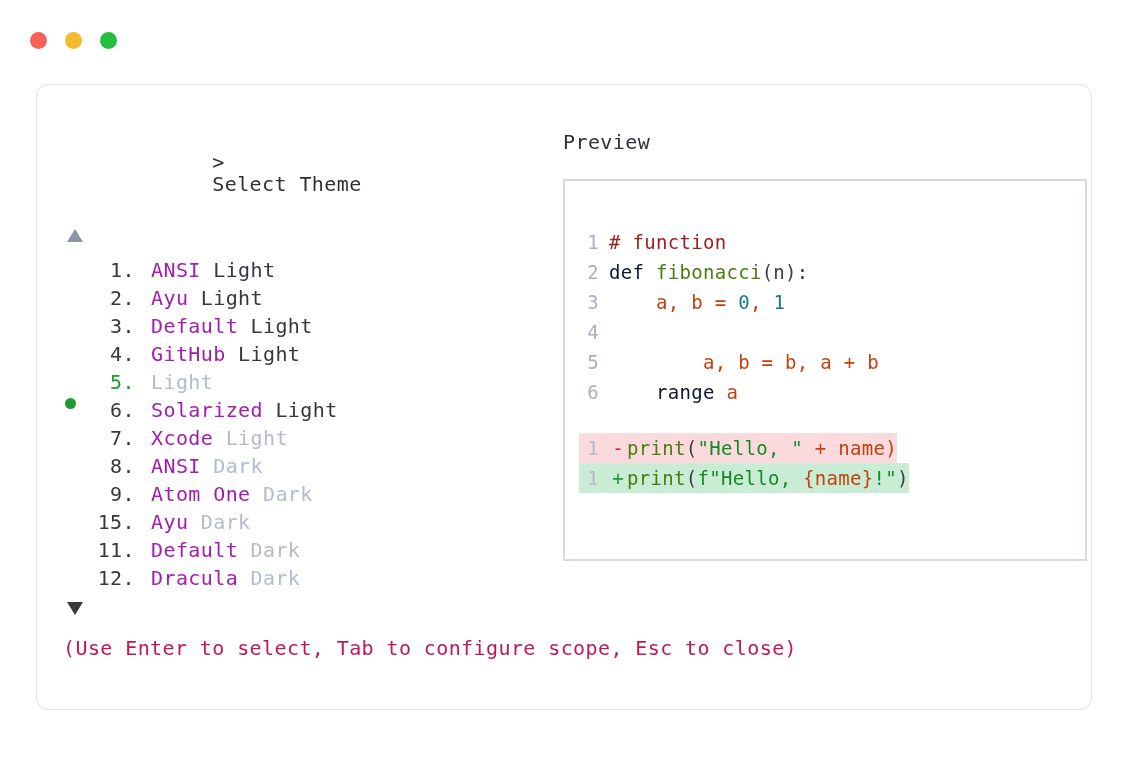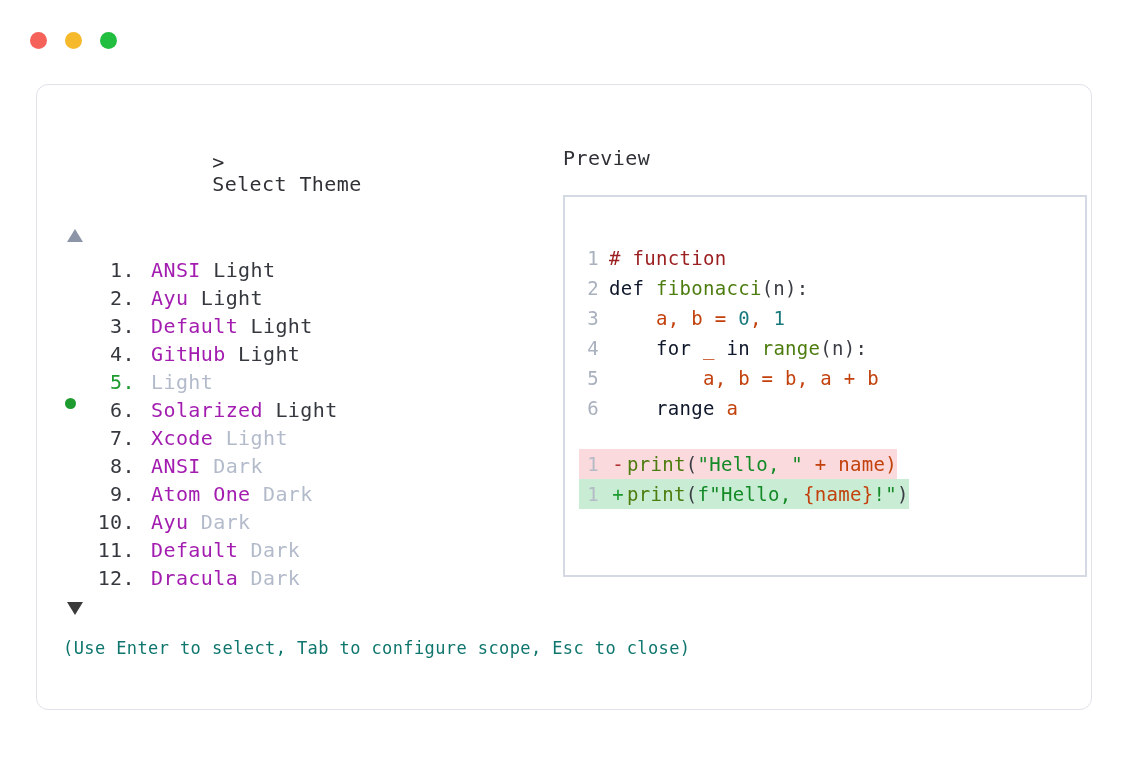--- a/index.html
+++ b/index.html
@@ -128,21 +128,21 @@
   .name-main { color: #a21caf; }
   .name-suffix { color: #35383e; }
   .name-suffix.muted { color: #b3bbcb; }
 
   .theme-row.selected .idx-cell,
   .theme-row.selected .dot-cell,
   .theme-row.selected .name-main { color: #1d9b2e; }
   .theme-row.selected .name-suffix.muted { color: #b3bbcb; }
 
   
-  .right-col { flex: 1; padding-left: 30px; margin-top: 16px; }
+  .right-col { flex: 1; padding-left: 30px; }
 
   .preview-label {
     font-size: 20px;
     line-height: 26px;
     color: #2f3136;
     letter-spacing: 0.4px;
   }
 
   .code-panel {
     margin-top: 24px;
@@ -191,24 +191,24 @@
   .diff-del { background: #fadadd; }
   .diff-add { background: #c9ecd4; }
   .diff-del .diff-sign { color: #b03030; }
   .diff-add .diff-sign { color: #1d9b2e; }
 
   
   .hint {
     position: absolute;
     left: 26px;
     bottom: 48px;
-    font-size: 17px;
+    font-size: 20px;
     line-height: 26px;
     letter-spacing: 0.4px;
-    color: #0f766e;
+    color: #be185d;
     white-space: pre;
   }
 </style>
 </head>
 <body>
 
 <div class="app">
 
   <div class="titlebar">
     <span class="dot close"></span>
@@ -231,37 +231,37 @@
           <ul class="theme-list" id="theme-list">
               <li class="theme-row"><span class="bullet-cell"></span><span class="idx-cell">1.</span><span class="dot-cell"> </span><span class="name-main">ANSI </span><span class="name-suffix">Light</span></li>
               <li class="theme-row"><span class="bullet-cell"></span><span class="idx-cell">2.</span><span class="dot-cell"> </span><span class="name-main">Ayu </span><span class="name-suffix">Light</span></li>
               <li class="theme-row"><span class="bullet-cell"></span><span class="idx-cell">3.</span><span class="dot-cell"> </span><span class="name-main">Default </span><span class="name-suffix">Light</span></li>
               <li class="theme-row"><span class="bullet-cell"></span><span class="idx-cell">4.</span><span class="dot-cell"> </span><span class="name-main">GitHub </span><span class="name-suffix">Light</span></li>
               <li class="theme-row selected"><span class="bullet-cell"><span class="bullet"></span></span><span class="idx-cell">5.</span><span class="dot-cell"> </span><span class="name-suffix muted">Light</span></li>
               <li class="theme-row"><span class="bullet-cell"></span><span class="idx-cell">6.</span><span class="dot-cell"> </span><span class="name-main">Solarized </span><span class="name-suffix">Light</span></li>
               <li class="theme-row"><span class="bullet-cell"></span><span class="idx-cell">7.</span><span class="dot-cell"> </span><span class="name-main">Xcode </span><span class="name-suffix muted">Light</span></li>
               <li class="theme-row"><span class="bullet-cell"></span><span class="idx-cell">8.</span><span class="dot-cell"> </span><span class="name-main">ANSI </span><span class="name-suffix muted">Dark</span></li>
               <li class="theme-row"><span class="bullet-cell"></span><span class="idx-cell">9.</span><span class="dot-cell"> </span><span class="name-main">Atom One </span><span class="name-suffix muted">Dark</span></li>
-              <li class="theme-row"><span class="bullet-cell"></span><span class="idx-cell">10.</span><span class="dot-cell"> </span><span class="name-main">Ayu </span><span class="name-suffix muted">Dark</span></li>
+              <li class="theme-row"><span class="bullet-cell"></span><span class="idx-cell">15.</span><span class="dot-cell"> </span><span class="name-main">Ayu </span><span class="name-suffix muted">Dark</span></li>
               <li class="theme-row"><span class="bullet-cell"></span><span class="idx-cell">11.</span><span class="dot-cell"> </span><span class="name-main">Default </span><span class="name-suffix muted">Dark</span></li>
               <li class="theme-row"><span class="bullet-cell"></span><span class="idx-cell">12.</span><span class="dot-cell"> </span><span class="name-main">Dracula </span><span class="name-suffix muted">Dark</span></li>
             </ul>
 
           <div class="scroll-arrow arrow-down"></div>
         </div>
 
         <div class="right-col">
           <div class="preview-label">Preview</div>
 
           <div class="code-panel">
             <div class="code-block" id="code-block">
                 <div class="code-line"><span class="ln">1</span><span class="code-text"><span class="tok-comment"># function</span></span></div>
                 <div class="code-line"><span class="ln">2</span><span class="code-text"><span class="tok-kw">def </span><span class="tok-fn">fibonacci</span><span class="tok-punct">(n):</span></span></div>
                 <div class="code-line"><span class="ln">3</span><span class="code-text"><span class="tok-plain">    a, b = </span><span class="tok-num">0</span><span class="tok-plain">, </span><span class="tok-num">1</span></span></div>
-                <div class="code-line"><span class="ln">4</span><span class="code-text"><span class="tok-plain">    </span><span class="tok-kw">for</span><span class="tok-plain"> _ </span><span class="tok-kw">in</span><span class="tok-plain"> </span><span class="tok-fn">range</span><span class="tok-punct">(n):</span></span></div>
+                <div class="code-line"><span class="ln">4</span></div>
                 <div class="code-line"><span class="ln">5</span><span class="code-text"><span class="tok-plain">        a, b = b, a + b</span></span></div>
                 <div class="code-line"><span class="ln">6</span><span class="code-text"><span class="tok-plain">    </span><span class="tok-kw">range</span><span class="tok-plain"> a</span></span></div>
               </div>
             <div class="diff-gap"></div>
             <div class="code-block" id="diff-block">
                 <div class="code-line diff-line diff-del"><span class="ln">1</span><span class="diff-sign">-</span><span class="code-text"><span class="tok-fn">print</span><span class="tok-punct">(</span><span class="tok-str">"Hello, "</span><span class="tok-plain"> + name)</span></span></div>
                 <div class="code-line diff-line diff-add"><span class="ln">1</span><span class="diff-sign">+</span><span class="code-text"><span class="tok-fn">print</span><span class="tok-punct">(</span><span class="tok-str">f"Hello, </span><span class="tok-plain">{name}</span><span class="tok-str">!"</span><span class="tok-punct">)</span></span></div>
               </div>
           </div>
         </div>

